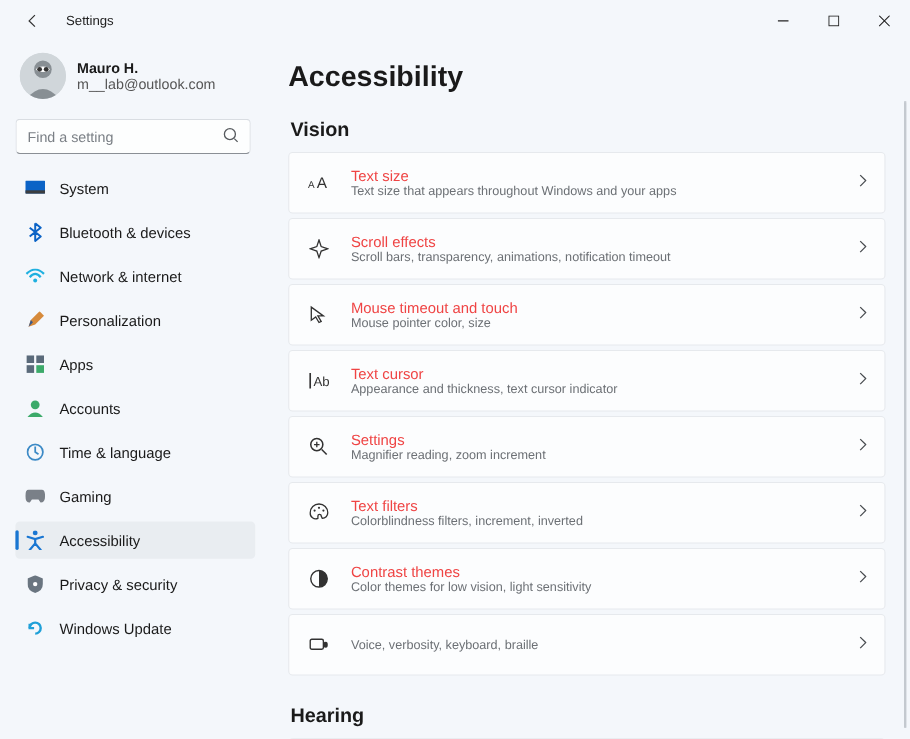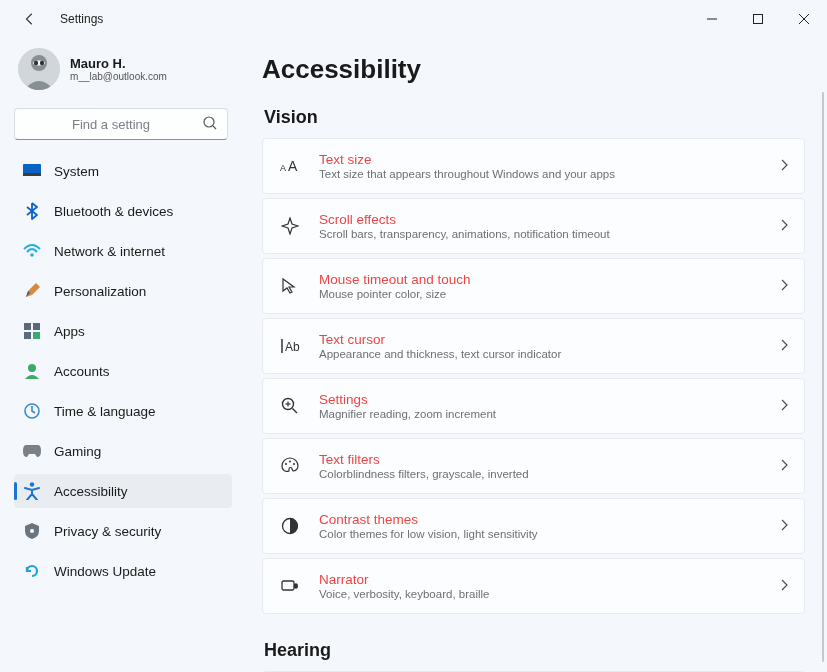--- a/index.html
+++ b/index.html
@@ -46,32 +46,31 @@
   .profile { display: flex; align-items: center; gap: 10px; padding: 6px 6px 14px 4px; }
   .avatar {
     width: 42px; height: 42px; border-radius: 50%;
     background: #d0d6da;
     display: flex; align-items: center; justify-content: center;
     position: relative;
     overflow: hidden;
   }
   .avatar svg { width: 42px; height: 42px; }
   .user-name { font-size: 13px; font-weight: 700; }
-  .user-email { font-size: 10px; color: #555; }
+  .user-email { font-size: 13px; color: #555; }
   .search-wrap { position: relative; margin: 4px 4px 14px 0; }
   .search {
     width: 100%; height: 32px;
     border: 1px solid #d9dde2;
     border-bottom: 1.5px solid #8a8f95;
     border-radius: 4px;
     background: #fdfefe;
     padding: 0 30px 0 10px;
     font-size: 13px;
     outline: none;
-    text-align: center;
   }
   .search::placeholder { color: #7a7f85; }
   .search-ic {
     position: absolute; right: 10px; top: 7px; color: #565a5e;
   }
   .nav { display: flex; flex-direction: column; gap: 6px; }
   .nav-item {
     display: flex; align-items: center;
     height: 34px;
     padding: 0 10px 0 8px;
@@ -364,21 +363,21 @@
         <span class="card-ic">
             <svg width="18" height="18" viewBox="0 0 18 18">
               <path d="M1 9 A8 8 0 0 1 17 9 A5 5 0 0 1 12 14 L11 12 A1.3 1.3 0 1 0 8 12 L8 14 A5 5 0 0 1 1 9 Z" fill="none" stroke="currentColor" stroke-width="1.2"></path>
               <circle cx="5" cy="7" r="1" fill="currentColor"></circle>
               <circle cx="9" cy="4.5" r="1" fill="currentColor"></circle>
               <circle cx="13" cy="7" r="1" fill="currentColor"></circle>
             </svg>
           </span>
         <div class="card-text">
           <div class="card-title">Text filters</div>
-          <div class="card-sub">Colorblindness filters, grayscale, inverted</div>
+          <div class="card-sub">Colorblindness filters, increment, inverted</div>
         </div>
         <span class="chev"><svg width="8" height="12" viewBox="0 0 8 12">
               <path d="M2 1 L7 6 L2 11" fill="none" stroke="currentColor" stroke-width="1.2"></path>
             </svg></span>
       </div>
 
       <div class="card">
         <span class="card-ic">
             <svg width="18" height="18" viewBox="0 0 18 18">
               <circle cx="9" cy="9" r="7.5" fill="none" stroke="currentColor" stroke-width="1.3"></circle>
@@ -395,21 +394,20 @@
       </div>
 
       <div class="card">
         <span class="card-ic">
             <svg width="18" height="16" viewBox="0 0 18 16">
               <rect x="1" y="3" width="12" height="9" rx="1.5" fill="none" stroke="currentColor" stroke-width="1.3"></rect>
               <path d="M13 6 Q17 4 17 8 Q17 12 13 10" fill="currentColor"></path>
             </svg>
           </span>
         <div class="card-text">
-          <div class="card-title">Narrator</div>
           <div class="card-sub">Voice, verbosity, keyboard, braille</div>
         </div>
         <span class="chev"><svg width="8" height="12" viewBox="0 0 8 12">
               <path d="M2 1 L7 6 L2 11" fill="none" stroke="currentColor" stroke-width="1.2"></path>
             </svg></span>
       </div>
 
     </div>
 
     <div class="section-label">Hearing</div>

